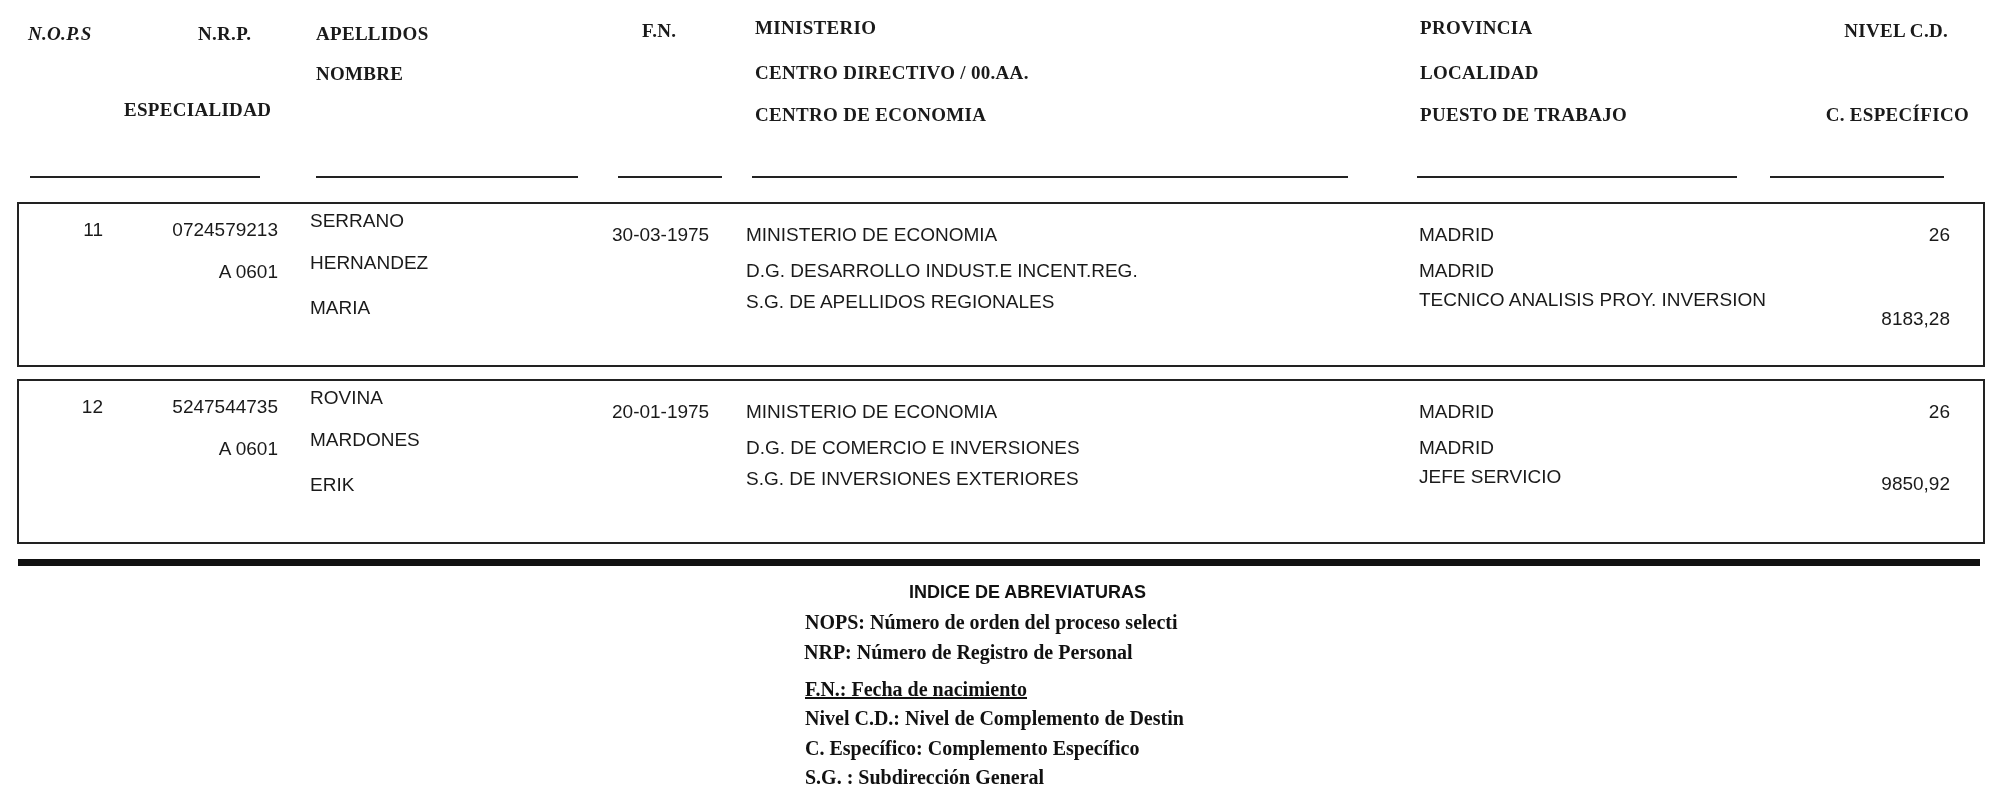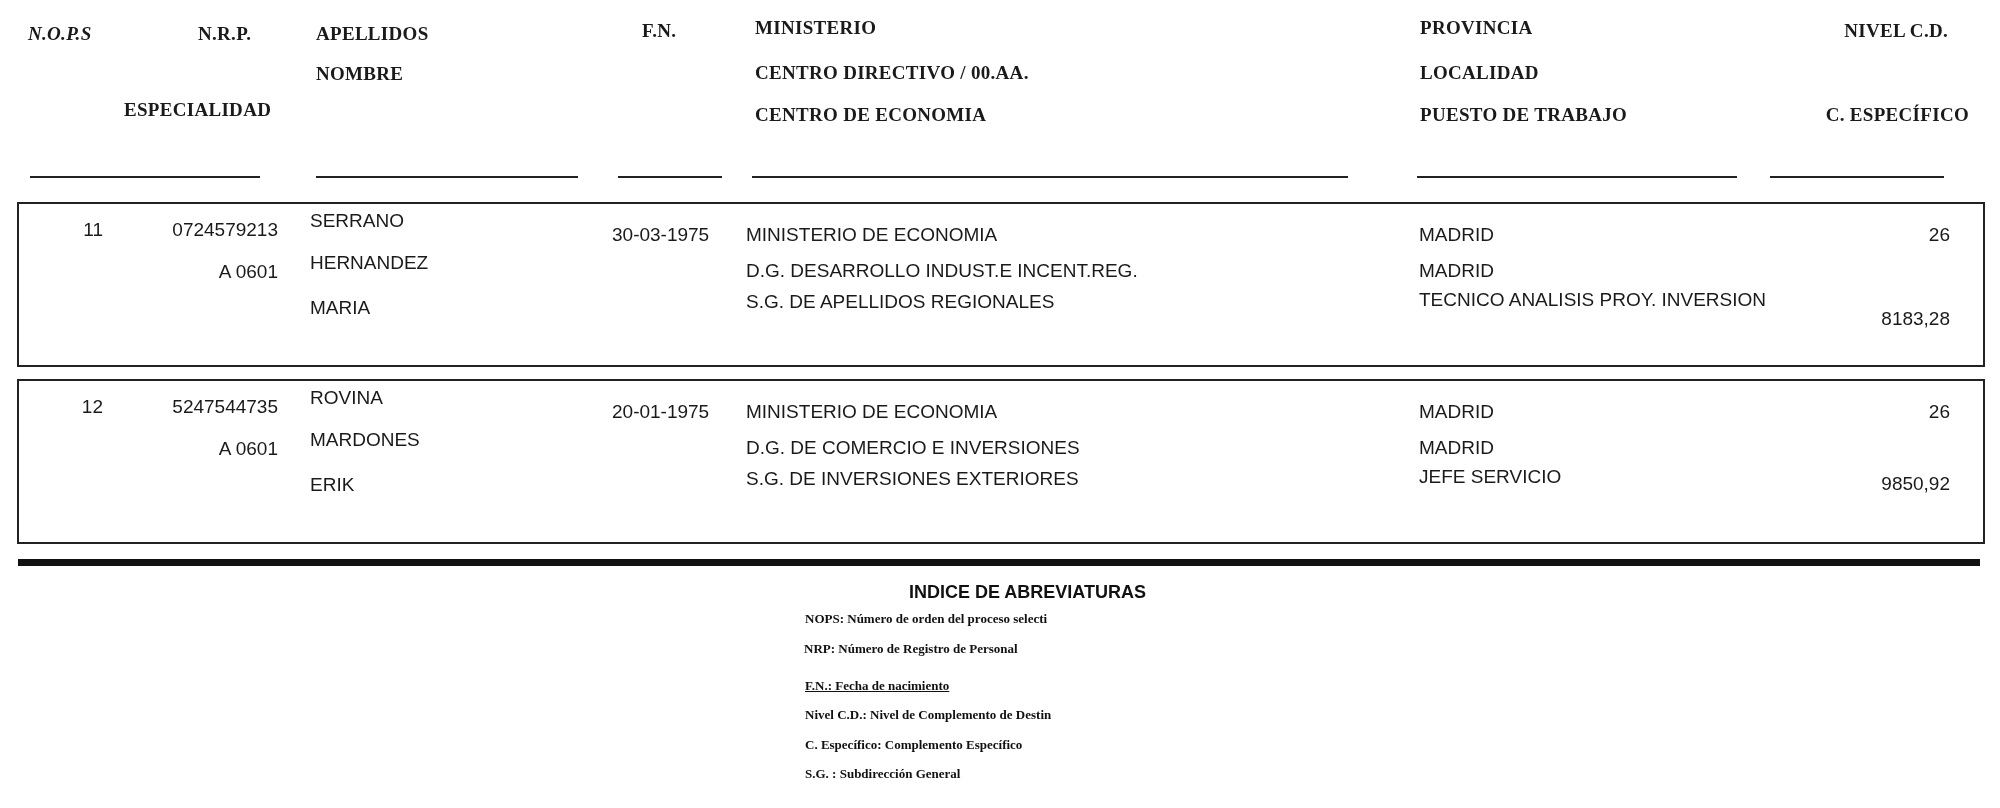--- a/index.html
+++ b/index.html
@@ -5,21 +5,21 @@
     html, body { margin: 0; padding: 0; background: #ffffff; }
     body { width: 2000px; height: 808px; position: relative; overflow: hidden; color: #111; }
     .abs { position: absolute; white-space: nowrap; }
     .hdr { font-family: "Liberation Serif", "DejaVu Serif", serif; font-weight: bold; font-size: 19px; letter-spacing: 0.3px; color: #1a1a1a; }
     .cell { font-family: "Liberation Sans", "DejaVu Sans", sans-serif; font-size: 19px; color: #1a1a1a; }
     .r { text-align: right; }
     .uline { position: absolute; height: 0; border-top: 2px solid #222; top: 176px; }
     .box { position: absolute; left: 17px; width: 1968px; border: 2px solid #222; box-sizing: border-box; }
     .thick { position: absolute; left: 18px; width: 1962px; top: 559px; height: 7px; background: #111; }
     .legend-title { font-family: "Liberation Sans", "DejaVu Sans", sans-serif; font-weight: bold; font-size: 18px; }
-    .legend-item { font-family: "Liberation Serif", "DejaVu Serif", serif; font-weight: bold; font-size: 13px; }
+    .legend-item { font-family: "Liberation Serif", "DejaVu Serif", serif; font-weight: bold; font-size: 20px; }
   </style>
 </head>
 <body>
 
 <div>
   <span class="abs hdr" style="left:28px; top:23px;font-style:italic;">N.O.P.S</span>
   <span class="abs hdr" style="left:198px; top:23px;">N.R.P.</span>
   <span class="abs hdr" style="left:124px; top:99px;">ESPECIALIDAD</span>
 
   <span class="abs hdr" style="left:316px; top:23px;">APELLIDOS</span>

